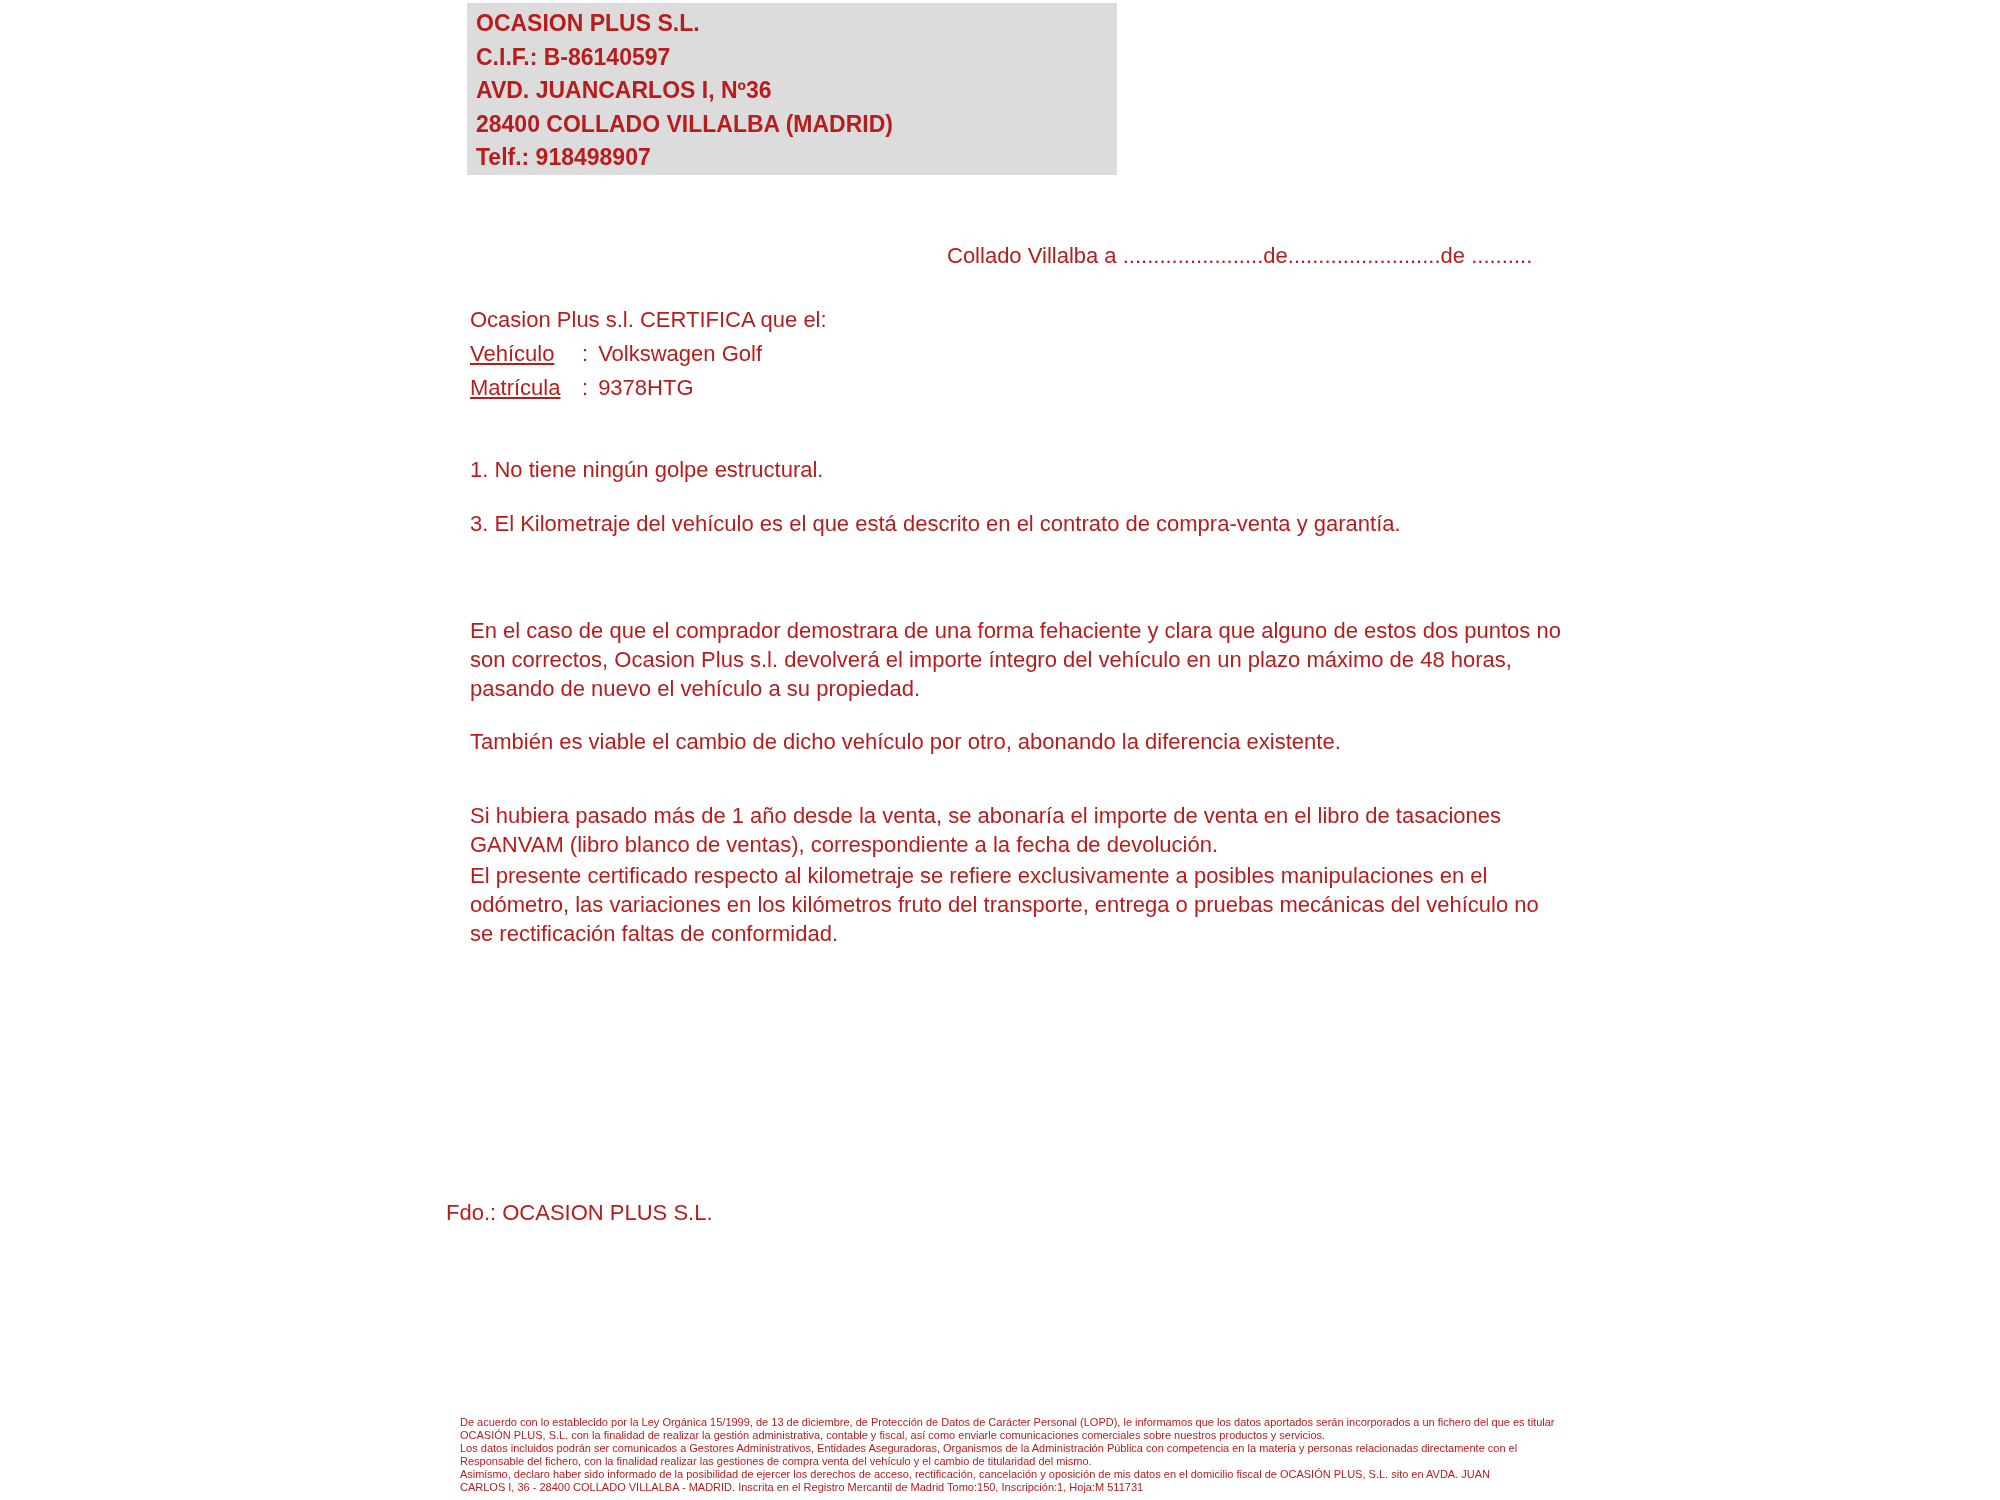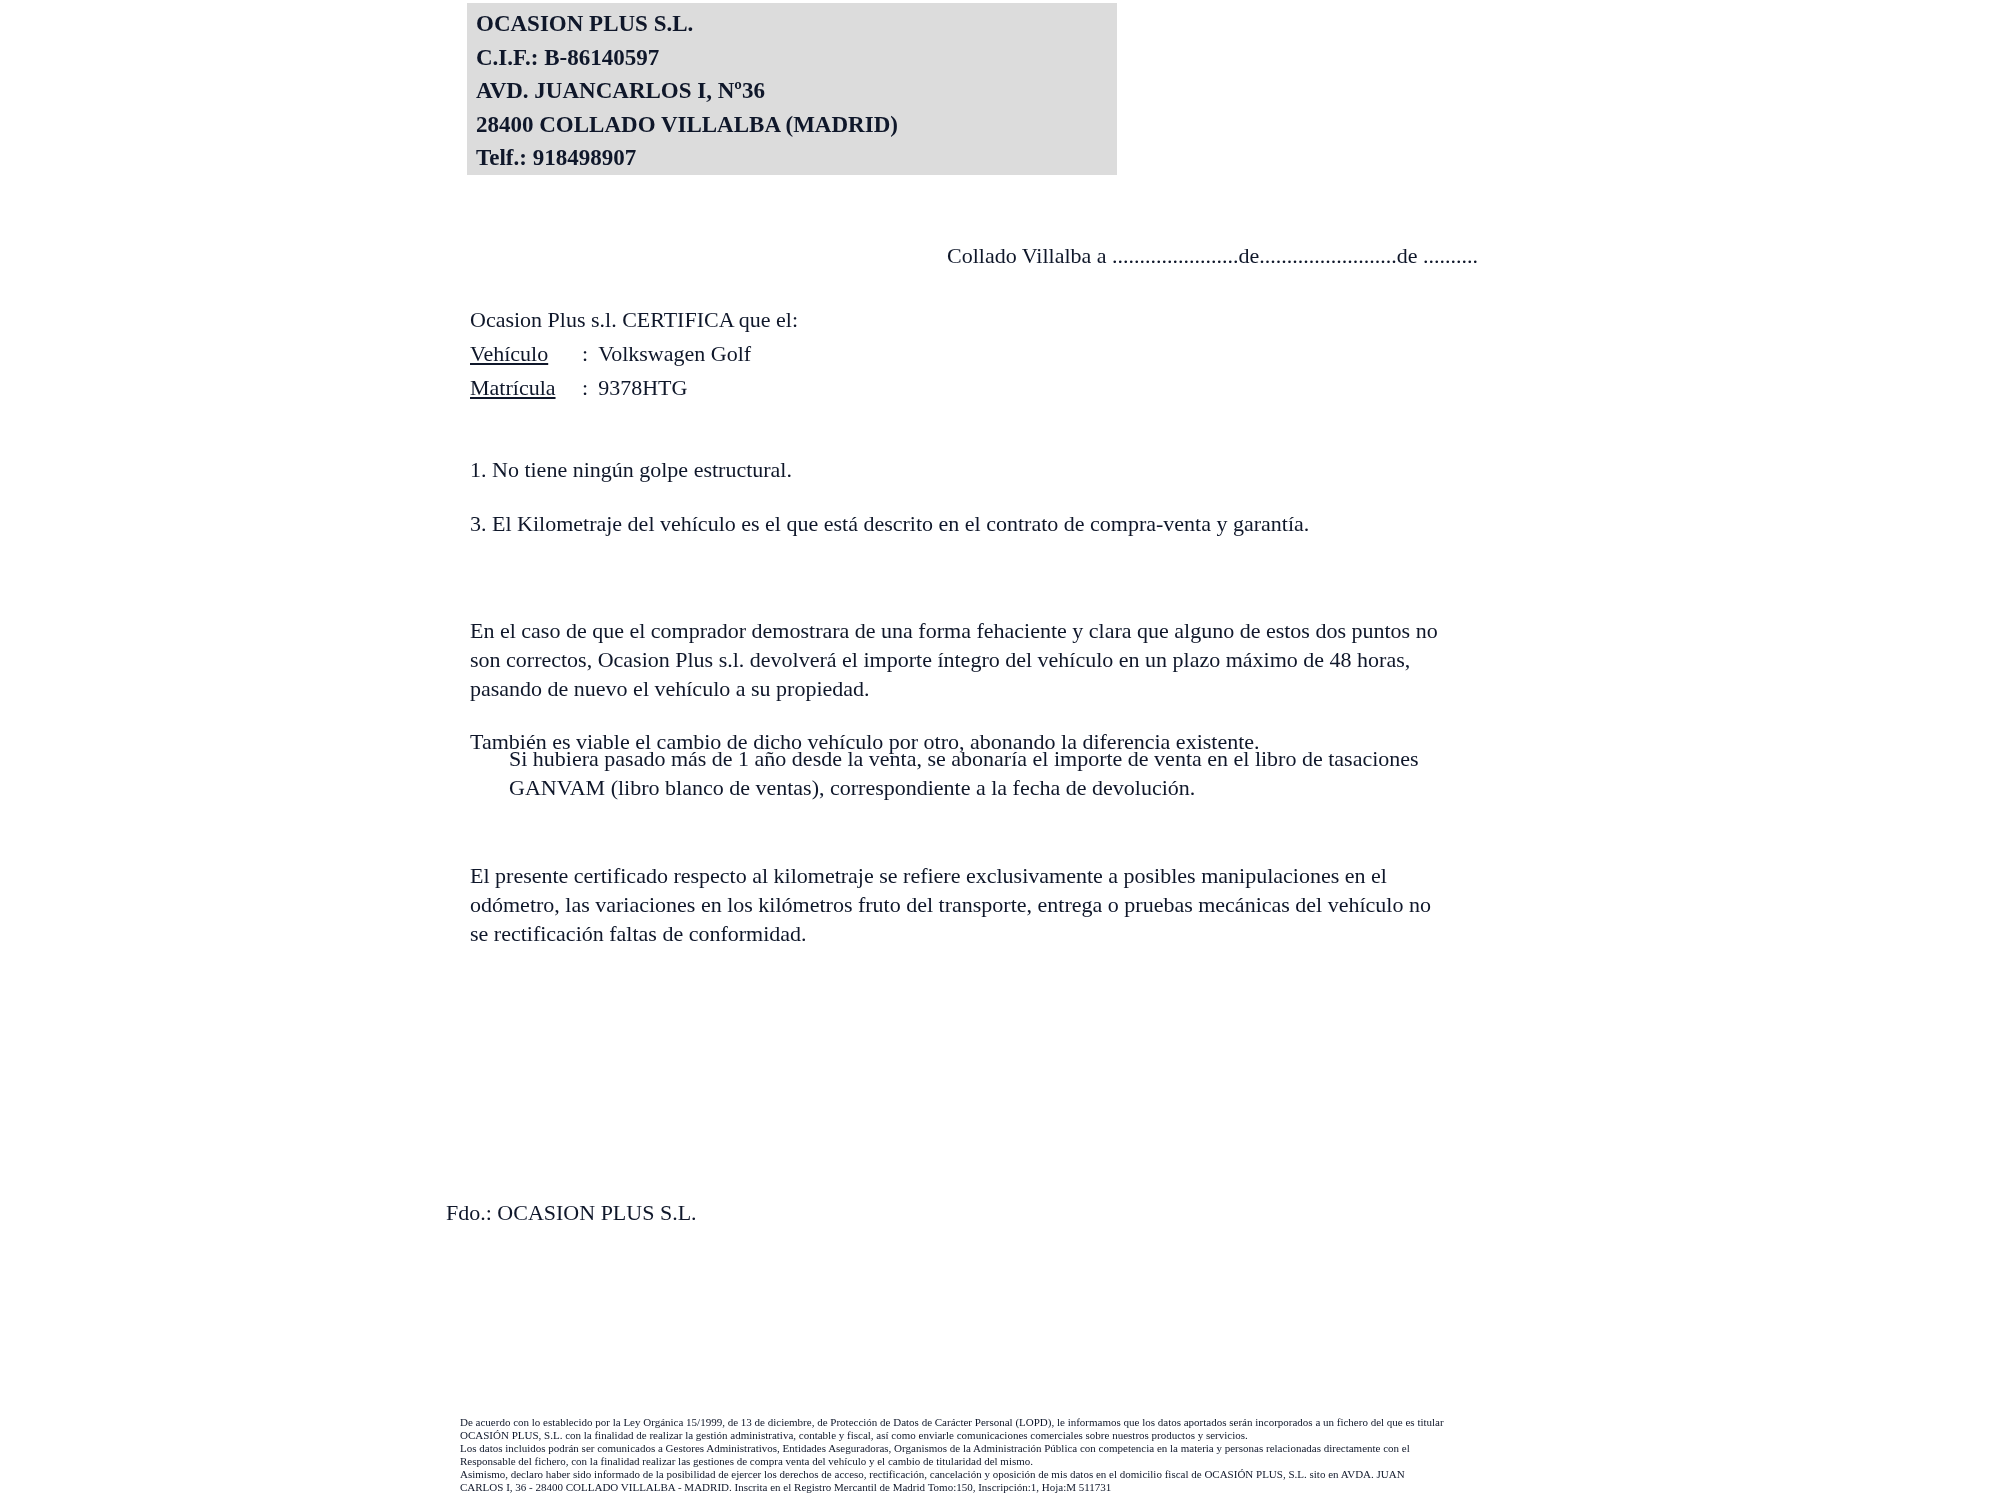--- a/index.html
+++ b/index.html
@@ -1,22 +1,22 @@
 <!DOCTYPE html>
 <html lang="es"><head>
 <meta charset="utf-8">
 <title>Document</title>
 <style>
   html,body{margin:0;padding:0;background:#fff;}
   .page{
     position:relative;
     width:2000px;height:1500px;
     background:#ffffff;
-    font-family:Liberation Serif, serif;
-    color:#0f172a;
+    font-family:Liberation Sans, sans-serif;
+    color:#b91c1c;
     overflow:hidden;
   }
   
   .header-box{
     position:absolute;
     left:467px;top:3px;
     width:650px;height:172px;
     background:#dcdcdc;
     padding:4px 0 0 9px;
     box-sizing:border-box;
@@ -59,21 +59,21 @@
   
   .para{
     position:absolute;
     left:470px;
     font-size:22px;
     line-height:29px;
   }
   .para div{white-space:nowrap;}
   .para1{top:616px;}
   .para2{top:727px;}
-  .para3{top:744px;margin-left:39px;}
+  .para3{top:801px;}
   .para4{top:861px;}
   
   .signature{
     position:absolute;
     left:446px;top:1200px;
     font-size:22px;
     white-space:nowrap;
   }
   
   .legal-footer{

